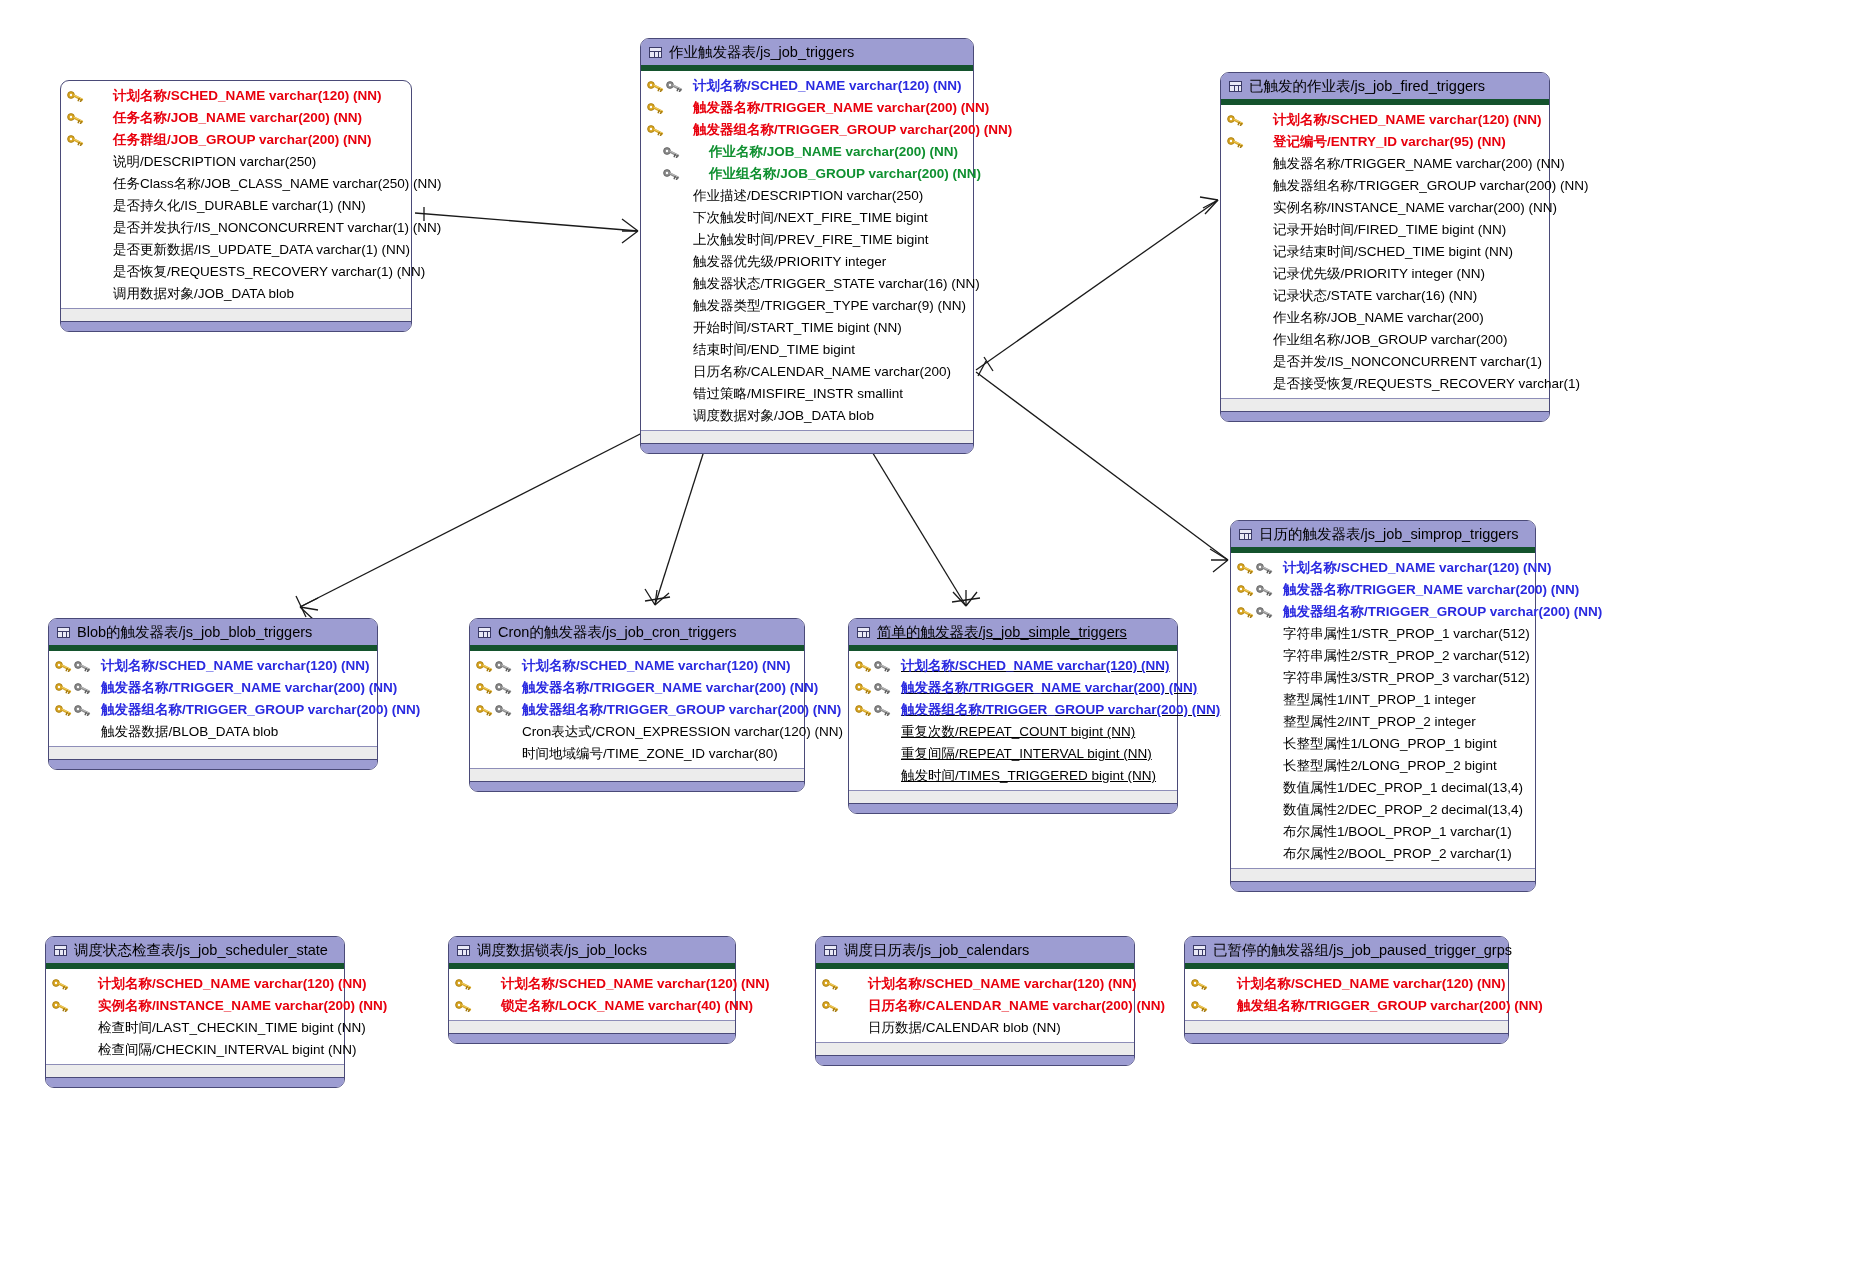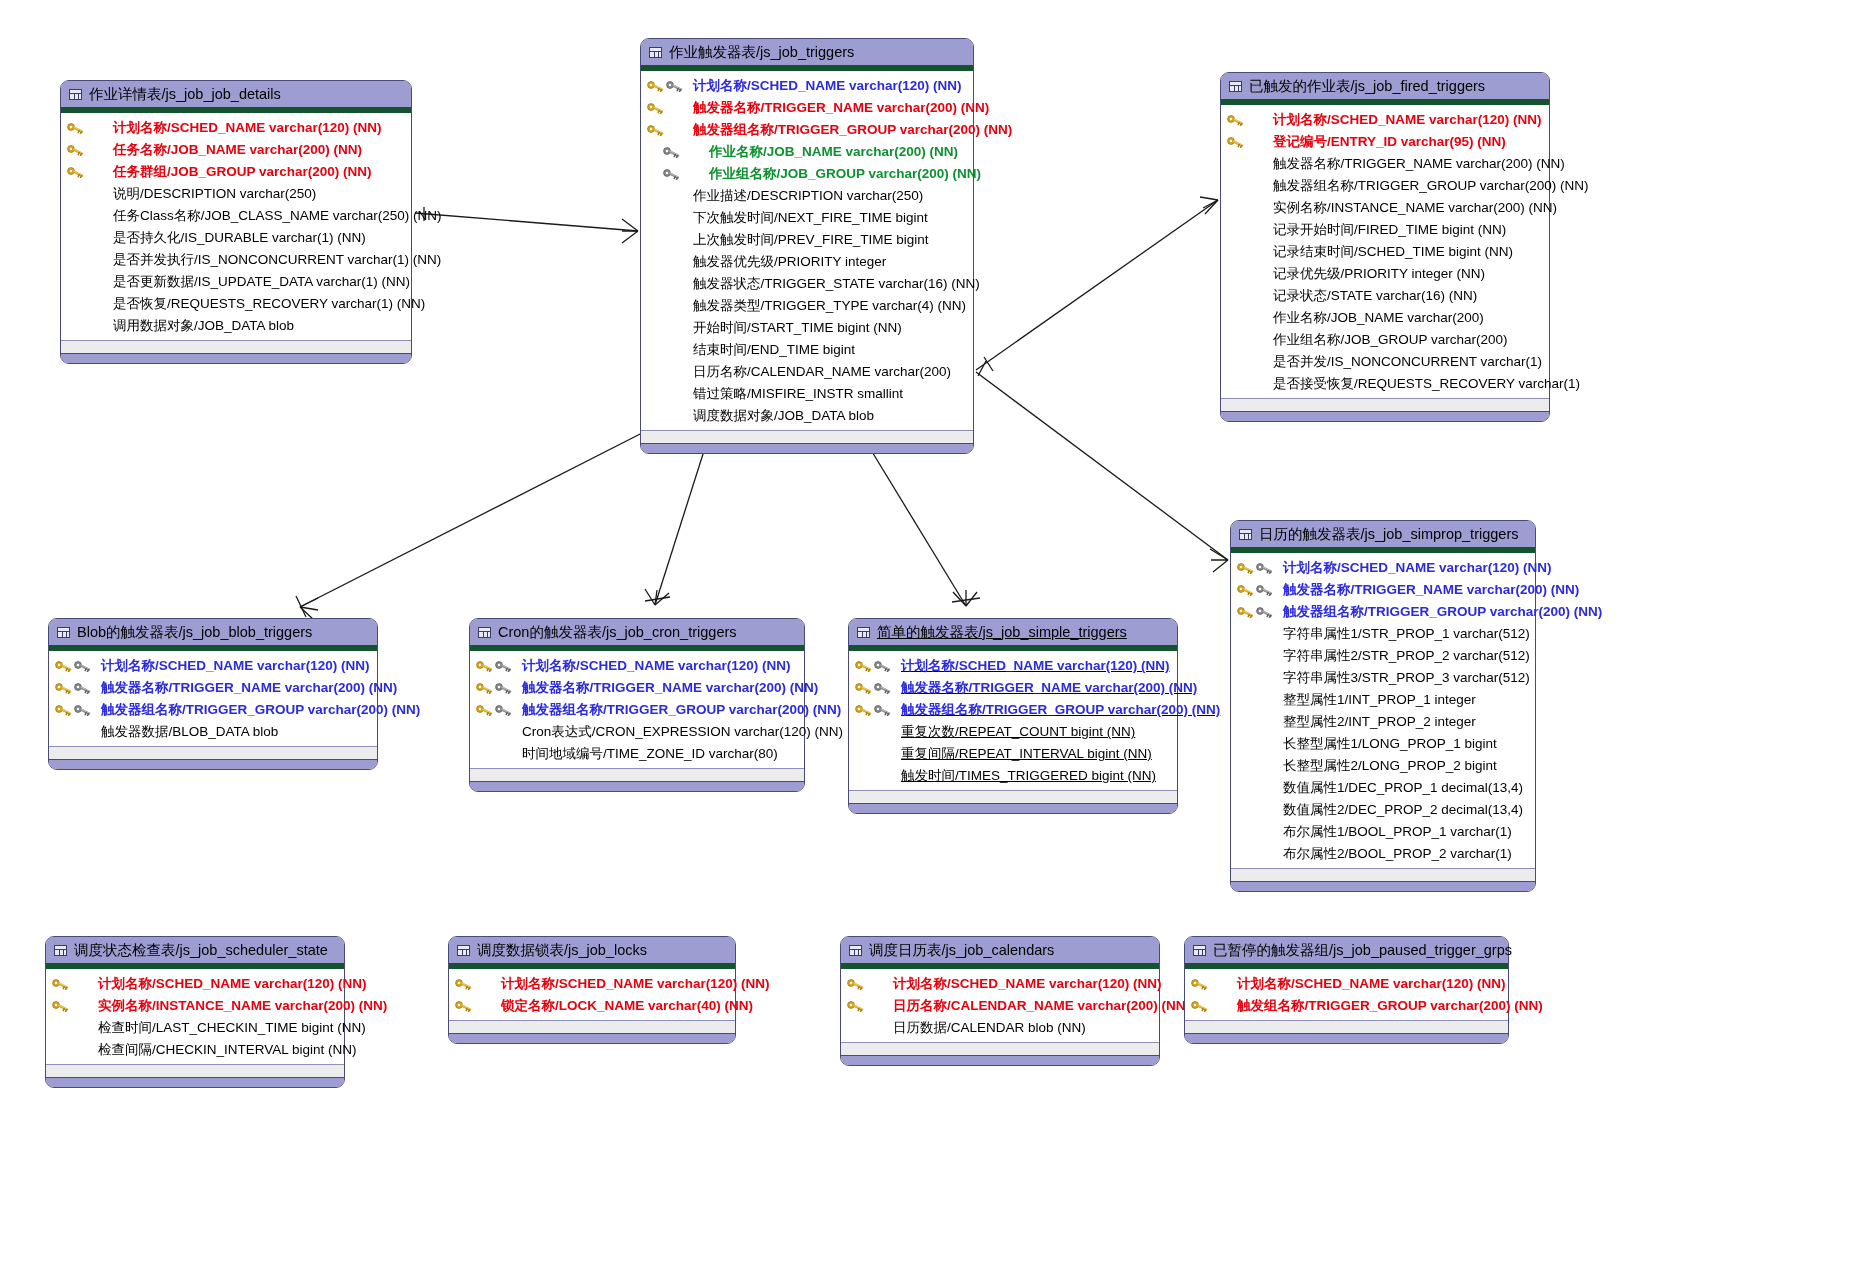--- a/index.html
+++ b/index.html
@@ -100,24 +100,20 @@
     <path d="M 645 601 L 670 597"></path>
 
     <line x1="860" y1="432" x2="966" y2="606"></line>
     <path d="M 966 606 L 953 592 M 966 606 L 966 590 M 966 606 L 977 592"></path>
     <path d="M 952 602 L 980 598"></path>
   </g>
 </svg>
 
 <div id="tables-root">
     <div class="tbl" style="left: 60px; top: 80px; width: 352px;">
-      <div class="tbl-hd">
-        <span class="grid-ico"></span>
-        <span>作业详情表/js_job_job_details</span>
-      </div>
       <div class="tbl-body">
         <div class="row">
           <span class="keys">
             <span class="key"><svg viewBox="0 0 17 12" width="17" height="12" xmlns="http://www.w3.org/2000/svg">
                 <circle cx="4" cy="5" r="3.4" fill="#d8a520" stroke="#a57a10" stroke-width="0.8"></circle>
                 <circle cx="4" cy="5" r="1.2" fill="#ffffff"></circle>
                 <path d="M7 5.6 L15 9.6" stroke="#d8a520" stroke-width="2.3" stroke-linecap="round"></path>
                 <path d="M7 5.1 L14.6 8.9" stroke="#f2d470" stroke-width="0.9" stroke-linecap="round"></path>
                 <path d="M12.2 8.6 L11.2 10.6" stroke="#a57a10" stroke-width="1.5" stroke-linecap="round"></path>
                 <path d="M14.4 9.8 L13.5 11.6" stroke="#a57a10" stroke-width="1.5" stroke-linecap="round"></path>
@@ -277,21 +273,21 @@
         <div class="row">
           <span class="keys"></span>
           <span class="lbl c-black">触发器优先级/PRIORITY integer</span>
         </div>
         <div class="row">
           <span class="keys"></span>
           <span class="lbl c-black">触发器状态/TRIGGER_STATE varchar(16) (NN)</span>
         </div>
         <div class="row">
           <span class="keys"></span>
-          <span class="lbl c-black">触发器类型/TRIGGER_TYPE varchar(4) (NN)</span>
+          <span class="lbl c-black">触发器类型/TRIGGER_TYPE varchar(9) (NN)</span>
         </div>
         <div class="row">
           <span class="keys"></span>
           <span class="lbl c-black">开始时间/START_TIME bigint (NN)</span>
         </div>
         <div class="row">
           <span class="keys"></span>
           <span class="lbl c-black">结束时间/END_TIME bigint</span>
         </div>
         <div class="row">
@@ -823,21 +819,21 @@
                 <path d="M12.2 8.6 L11.2 10.6" stroke="#a57a10" stroke-width="1.5" stroke-linecap="round"></path>
                 <path d="M14.4 9.8 L13.5 11.6" stroke="#a57a10" stroke-width="1.5" stroke-linecap="round"></path>
               </svg></span>
           </span>
           <span class="lbl c-red">锁定名称/LOCK_NAME varchar(40) (NN)</span>
         </div>
       </div>
       <div class="tbl-ft"></div>
       <div class="tbl-ft2"></div>
     </div>
-    <div class="tbl" style="left: 815px; top: 936px; width: 320px; margin-left: 25px;">
+    <div class="tbl" style="left: 815px; top: 936px; width: 320px;">
       <div class="tbl-hd">
         <span class="grid-ico"></span>
         <span>调度日历表/js_job_calendars</span>
       </div>
       <div class="tbl-body">
         <div class="row">
           <span class="keys">
             <span class="key"><svg viewBox="0 0 17 12" width="17" height="12" xmlns="http://www.w3.org/2000/svg">
                 <circle cx="4" cy="5" r="3.4" fill="#d8a520" stroke="#a57a10" stroke-width="0.8"></circle>
                 <circle cx="4" cy="5" r="1.2" fill="#ffffff"></circle>

